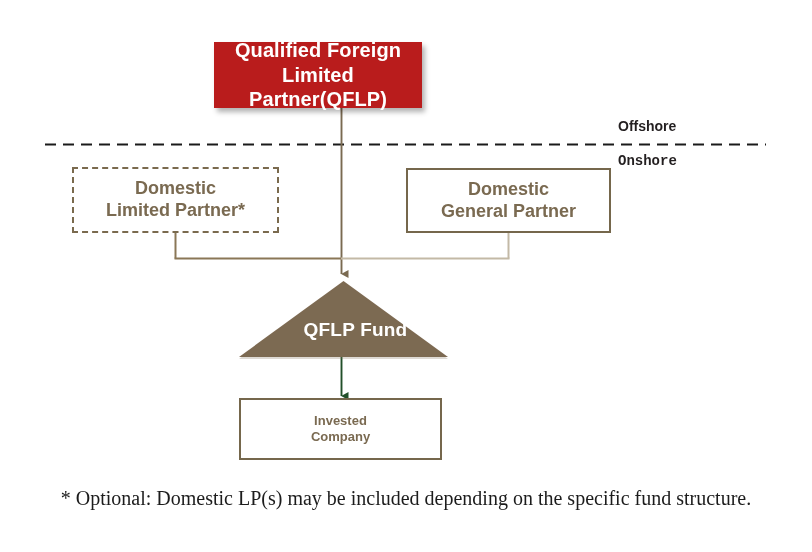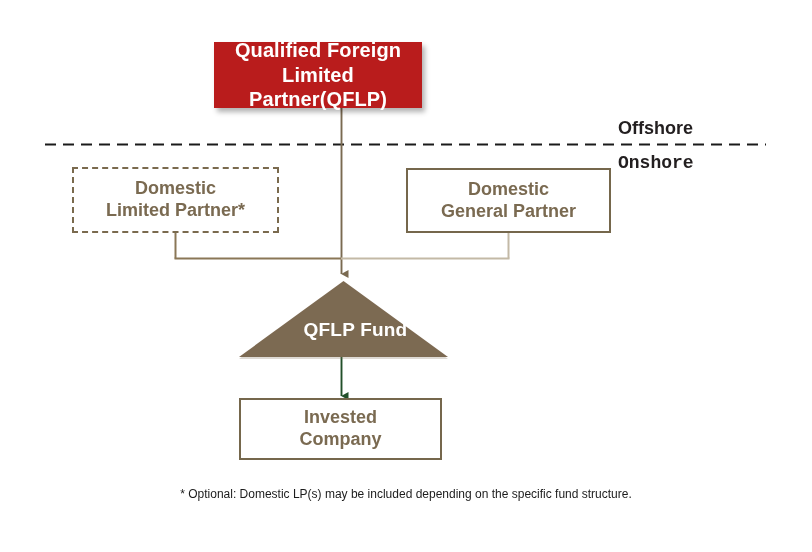--- a/index.html
+++ b/index.html
@@ -70,21 +70,21 @@
     background: #ffffff;
   }
 
   .node-invested {
     left: 239px;
     top: 398px;
     width: 203px;
     height: 62px;
     border: 2px solid #75674c;
     color: #7a6a51;
-    font-size: 18px;
+    font-size: 13px;
     background: #ffffff;
   }
 
   
   .fund-wrap {
     position: absolute;
     left: 239px;
     top: 281px;
     width: 209px;
     height: 78px;
@@ -104,37 +104,37 @@
     text-align: center;
     color: #ffffff;
     font-size: 19px;
     font-weight: bold;
     letter-spacing: .2px;
   }
 
   
   .zone-label {
     position: absolute;
-    font-size: 18px;
+    font-size: 14px;
     font-weight: bold;
     color: #231f20;
   }
   .zone-offshore { left: 618px; top: 118px; }
   .zone-onshore  { left: 618px; top: 153px; font-family: Liberation Mono, monospace; }
 
   
   .footnote {
     position: absolute;
     left: 0;
     top: 487px;
     width: 812px;
     text-align: center;
-    font-size: 12px;
+    font-size: 20px;
     color: #1c1c1c;
-    font-family: Liberation Sans, sans-serif;
+    font-family: Liberation Serif, serif;
   }
 
   
   #wires {
     position: absolute;
     left: 0;
     top: 0;
     width: 812px;
     height: 552px;
     pointer-events: none;

